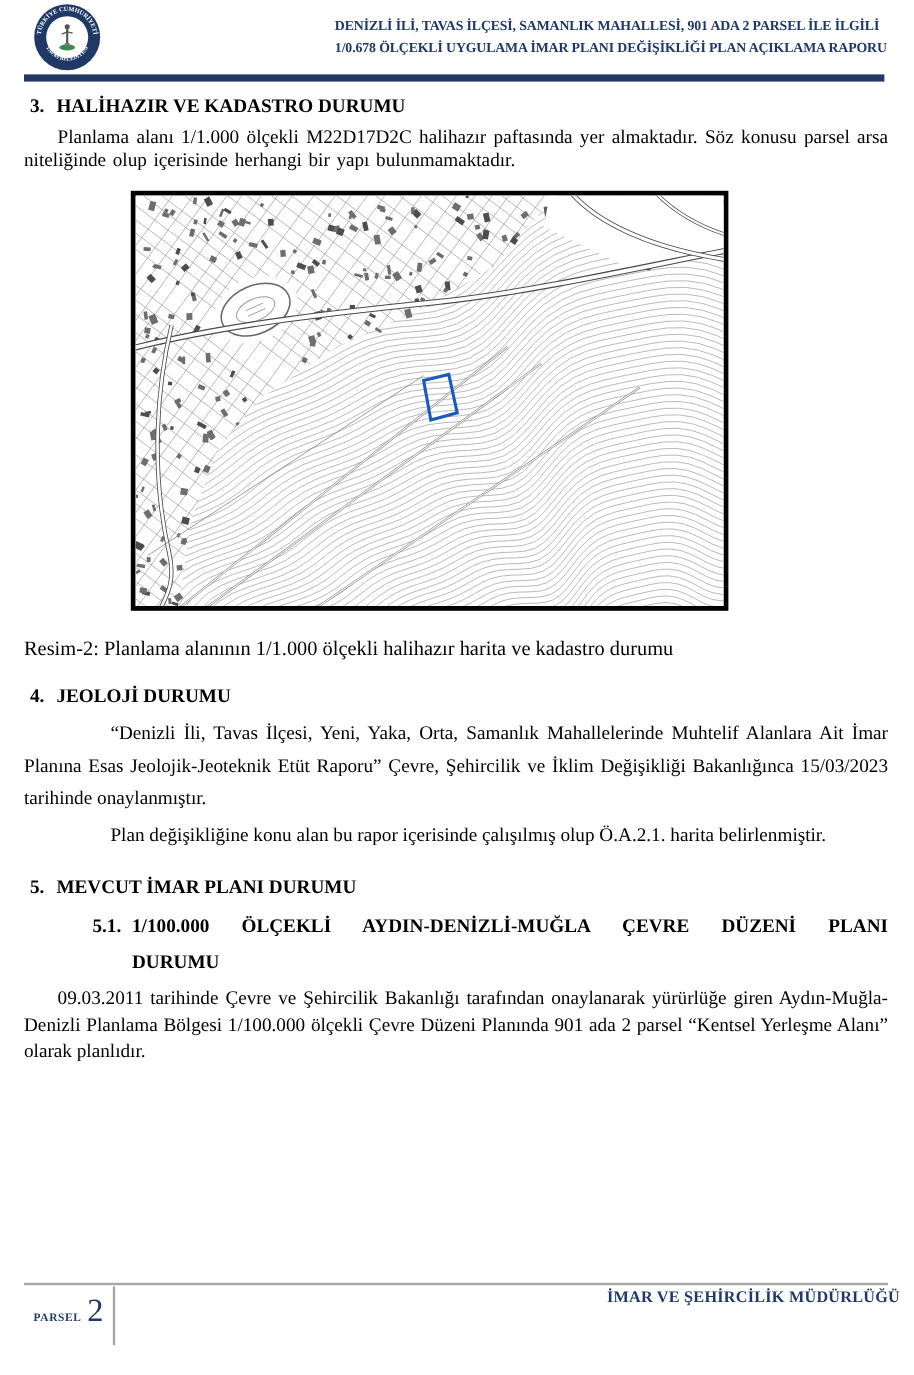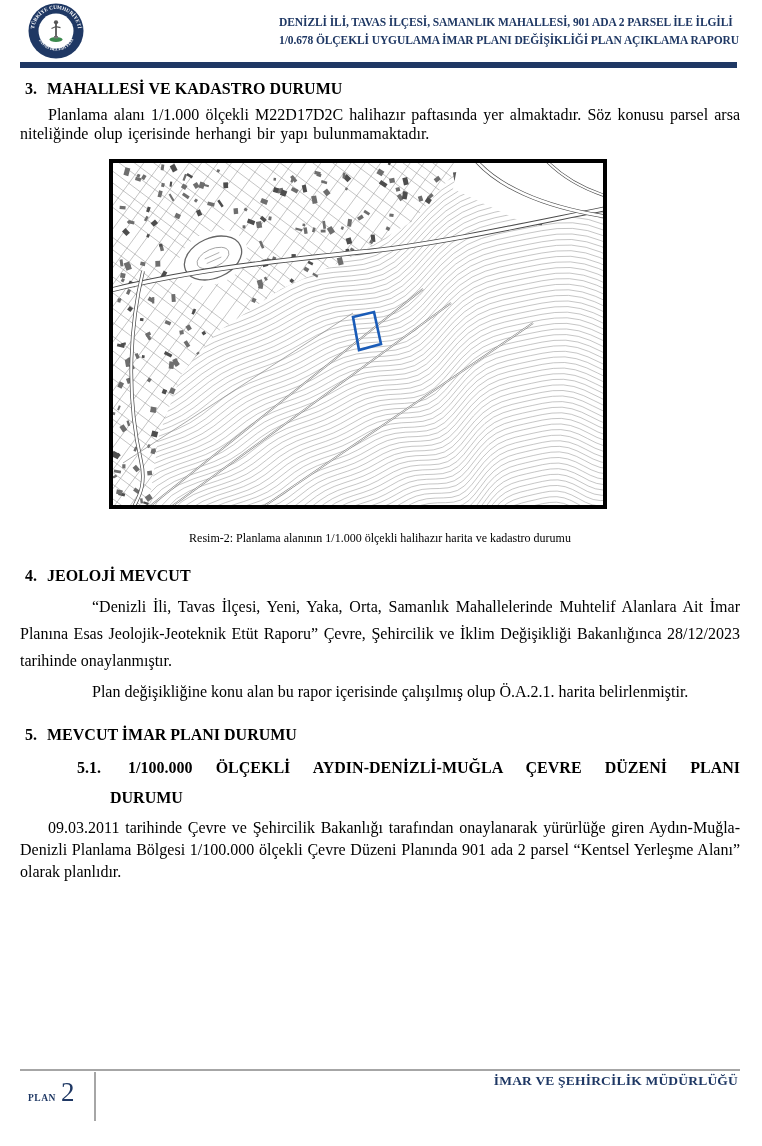--- a/index.html
+++ b/index.html
@@ -19,36 +19,36 @@
   
   .main{padding:0 22px 0 20px;}
   .hd{display:flex;font-weight:bold;font-size:16px;line-height:19px;}
   .hd .hn{flex:0 0 22px;}
   .hd3{margin:11px 0 0 5px;}
   .hd4{margin:20px 0 0 5px;}
   .hd5{margin:20px 0 0 5px;}
   .p3{margin:7px 0 0 0;font-size:16px;line-height:19px;text-align:justify;text-indent:28px;word-spacing:1.5px;}
   .mapfig{width:490px;height:342px;border:4px solid #000;margin:16px 0 0 89px;background:#fff;}
   .mapfig svg{display:block;}
-  .caption{margin:22px 0 0 0;text-align:center;font-size:12px;}
+  .caption{margin:22px 0 0 0;font-size:17px;}
   .p4{margin:8px 0 0 0;font-size:16px;line-height:27px;text-align:justify;text-indent:72px;}
   .p4b{margin-top:4px;}
   .sub51{display:flex;margin:9px 0 0 25px;font-weight:bold;font-size:16px;line-height:30px;}
   .sub51 .hn{flex:0 0 33px;margin-left:32px;}
   .sub51 .st{flex:1;}
-  .sub51 .l1{text-align:justify;text-align-last:justify;margin-left:18px;}
+  .sub51 .l1{text-align:justify;text-align-last:justify;}
   .p5{margin:4px 0 0 0;font-size:16px;line-height:22px;text-align:justify;text-indent:28px;}
   
   .footer{position:absolute;left:0;top:1069px;width:762px;height:77px;}
   .fline{height:2px;background:#a6a6a6;margin:0 22px 0 20px;}
   .vline{position:absolute;left:94px;top:3px;width:2px;height:49px;background:#a6a6a6;}
   .sayfa{position:absolute;left:28px;top:10px;display:inline-flex;align-items:baseline;gap:5px;color:#1f3864;}
   .sayfa .lbl{font-weight:bold;font-size:9.5px;letter-spacing:0.5px;}
   .sayfa .num{font-size:27px;line-height:27px;}
-  .dept{position:absolute;right:24px;top:4px;color:#1f3864;font-weight:bold;font-size:13.5px;letter-spacing:0.2px;}
+  .dept{position:absolute;right:12px;top:4px;color:#1f3864;font-weight:bold;font-size:13.5px;letter-spacing:0.2px;}
 </style>
 </head>
 <body>
 
 <div class="header">
   <svg class="logo" viewBox="0 0 58 58">
     <circle cx="29" cy="29" r="27.5" fill="#1f3864"></circle>
     <circle cx="29" cy="29" r="17.5" fill="#ffffff"></circle>
     <defs>
       <path id="arcT" d="M 7,29 A 22,22 0 0 1 51,29"></path>
@@ -72,21 +72,21 @@
     <div>DENİZLİ İLİ, TAVAS İLÇESİ, SAMANLIK MAHALLESİ, 901 ADA 2 PARSEL İLE İLGİLİ</div>
     <div>1/0.678 ÖLÇEKLİ UYGULAMA İMAR PLANI DEĞİŞİKLİĞİ PLAN AÇIKLAMA RAPORU</div>
   </div>
 </div>
 <div class="navy-rule"></div>
 
 <div class="main">
 
   <div class="hd hd3">
     <span class="hn">3.</span>
-    <span>MAHALLESİ VE KADASTRO DURUMU</span>
+    <span>HALİHAZIR VE KADASTRO DURUMU</span>
   </div>
   <p class="p3">Planlama alanı 1/1.000 ölçekli M22D17D2C halihazır paftasında yer almaktadır. Söz konusu parsel arsa niteliğinde olup içerisinde herhangi bir yapı bulunmamaktadır.</p>
 
   <div class="mapfig">
     <svg id="map-svg" width="490" height="342" viewBox="0 0 490 342">
         <defs>
           <clipPath id="mapclip">
             <rect x="0" y="0" width="490" height="342"></rect>
           </clipPath>
           <clipPath id="uclip">
@@ -533,23 +533,23 @@
           <path d="M150,344 L420,160" fill="none" stroke="#fff" stroke-width="0.9"></path>
           <path d="M10,300 L240,150" stroke="#888" stroke-width="0.7" fill="none"></path>
           <polygon points="240,154 261,149 268,181 246,187" fill="none" stroke="#1a5cb8" stroke-width="2.6" stroke-linejoin="miter"></polygon>
         </g>
       </svg>
   </div>
   <div class="caption">Resim-2: Planlama alanının 1/1.000 ölçekli halihazır harita ve kadastro durumu</div>
 
   <div class="hd hd4">
     <span class="hn">4.</span>
-    <span>JEOLOJİ MEVCUT</span>
-  </div>
-  <p class="p4">“Denizli İli, Tavas İlçesi, Yeni, Yaka, Orta, Samanlık Mahallelerinde Muhtelif Alanlara Ait İmar Planına Esas Jeolojik-Jeoteknik Etüt Raporu” Çevre, Şehircilik ve İklim Değişikliği Bakanlığınca 28/12/2023 tarihinde onaylanmıştır.</p>
+    <span>JEOLOJİ DURUMU</span>
+  </div>
+  <p class="p4">“Denizli İli, Tavas İlçesi, Yeni, Yaka, Orta, Samanlık Mahallelerinde Muhtelif Alanlara Ait İmar Planına Esas Jeolojik-Jeoteknik Etüt Raporu” Çevre, Şehircilik ve İklim Değişikliği Bakanlığınca 15/03/2023 tarihinde onaylanmıştır.</p>
   <p class="p4 p4b">Plan değişikliğine konu alan bu rapor içerisinde çalışılmış olup Ö.A.2.1. harita belirlenmiştir.</p>
 
   <div class="hd hd5">
     <span class="hn">5.</span>
     <span>MEVCUT İMAR PLANI DURUMU</span>
   </div>
   <div class="sub51">
     <span class="hn">5.1.</span>
     <span class="st">
       <span class="l1" style="display:block;">1/100.000 ÖLÇEKLİ AYDIN-DENİZLİ-MUĞLA ÇEVRE DÜZENİ PLANI</span>
@@ -557,17 +557,17 @@
     </span>
   </div>
   <p class="p5">09.03.2011 tarihinde Çevre ve Şehircilik Bakanlığı tarafından onaylanarak yürürlüğe giren Aydın-Muğla-Denizli Planlama Bölgesi 1/100.000 ölçekli Çevre Düzeni Planında 901 ada 2 parsel “Kentsel Yerleşme Alanı” olarak planlıdır.</p>
 
 </div>
 
 <div class="footer">
   <div class="fline"></div>
   <div class="vline"></div>
   <div class="sayfa">
-    <span class="lbl">PLAN</span>
+    <span class="lbl">PARSEL</span>
     <span class="num">2</span>
   </div>
   <div class="dept">İMAR VE ŞEHİRCİLİK MÜDÜRLÜĞÜ</div>
 </div>
 
 </body></html>

